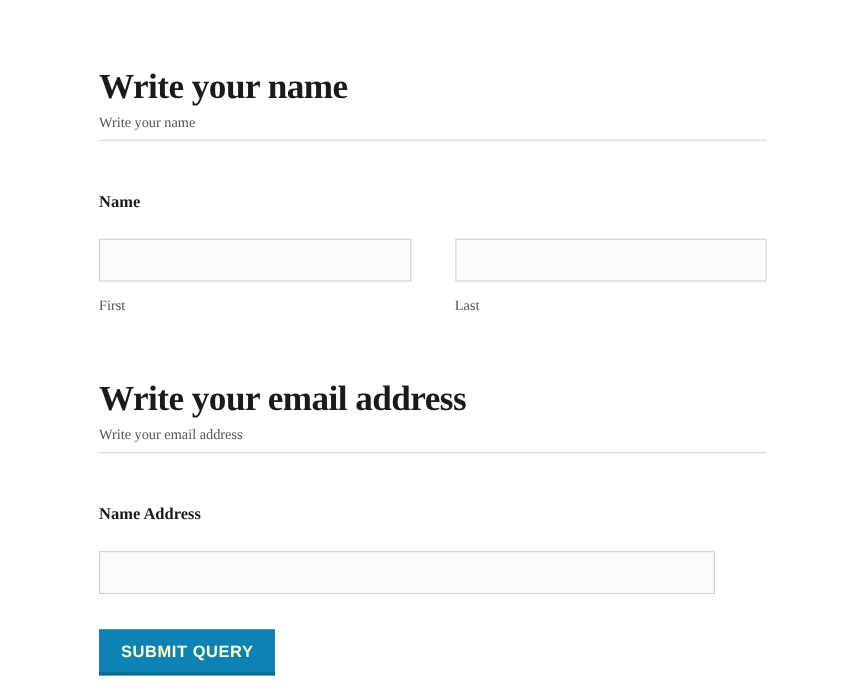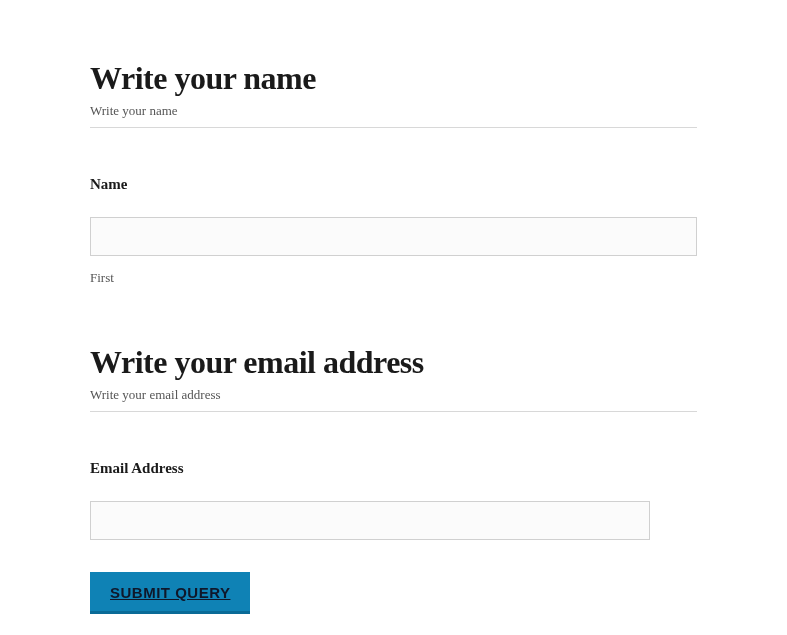--- a/index.html
+++ b/index.html
@@ -65,56 +65,59 @@
     }
     .email-wrapper {
       margin-bottom: 32px;
     }
     .email-input {
       width: 100%;
       max-width: 560px;
     }
     .submit-button {
       background: #0f82b5;
-      color: #0f172a;
+      color: #fef9c3;
       border: none;
       border-bottom: 3px solid #0a6b97;
       padding: 12px 20px 10px 20px;
       font-size: 15px;
       font-weight: 700;
       font-family: Arial, Helvetica, sans-serif;
       letter-spacing: 0.5px;
       cursor: pointer;
       text-transform: uppercase;
-      text-decoration: underline;
     }
   </style>
 </head>
 <body>
 
 
 
 <h2 class="section-heading">Write your name</h2>
 <div class="section-subtext">Write your name</div>
 <hr class="divider">
 
 <label class="field-label">Name</label>
 
 <div class="name-row">
   <div class="name-col">
     <input type="text" class="text-input" value="" style="">
     <span class="sub-label">First</span>
   </div>
+  <div class="name-col">
+    <input type="text" class="text-input" value="" style="">
+    <span class="sub-label">Last</span>
+  </div>
 </div>
 
 <h2 class="section-heading">Write your email address</h2>
 <div class="section-subtext">Write your email address</div>
 <hr class="divider">
 
-<label class="field-label">Email Address</label>
+<label class="field-label">Name Address</label>
 
 <div class="email-wrapper">
   <input type="email" class="text-input email-input" value="" style="">
 </div>
 
 <button type="submit" class="submit-button">SUBMIT QUERY</button>
 
 
 
 

